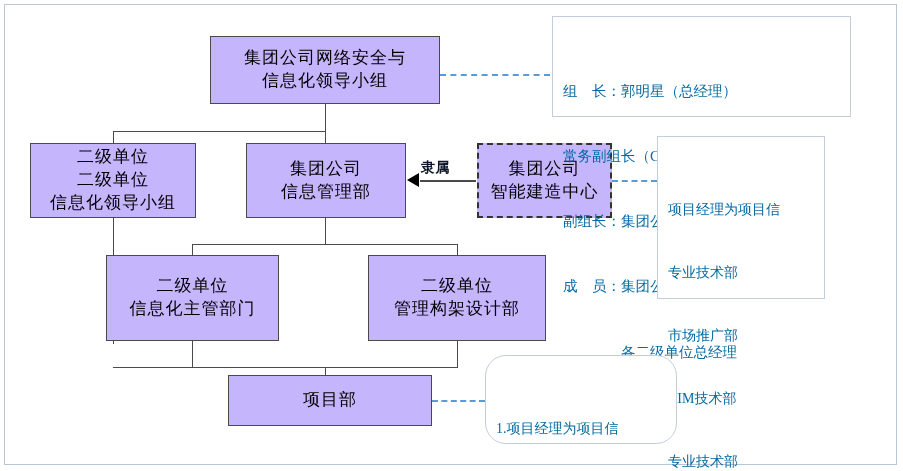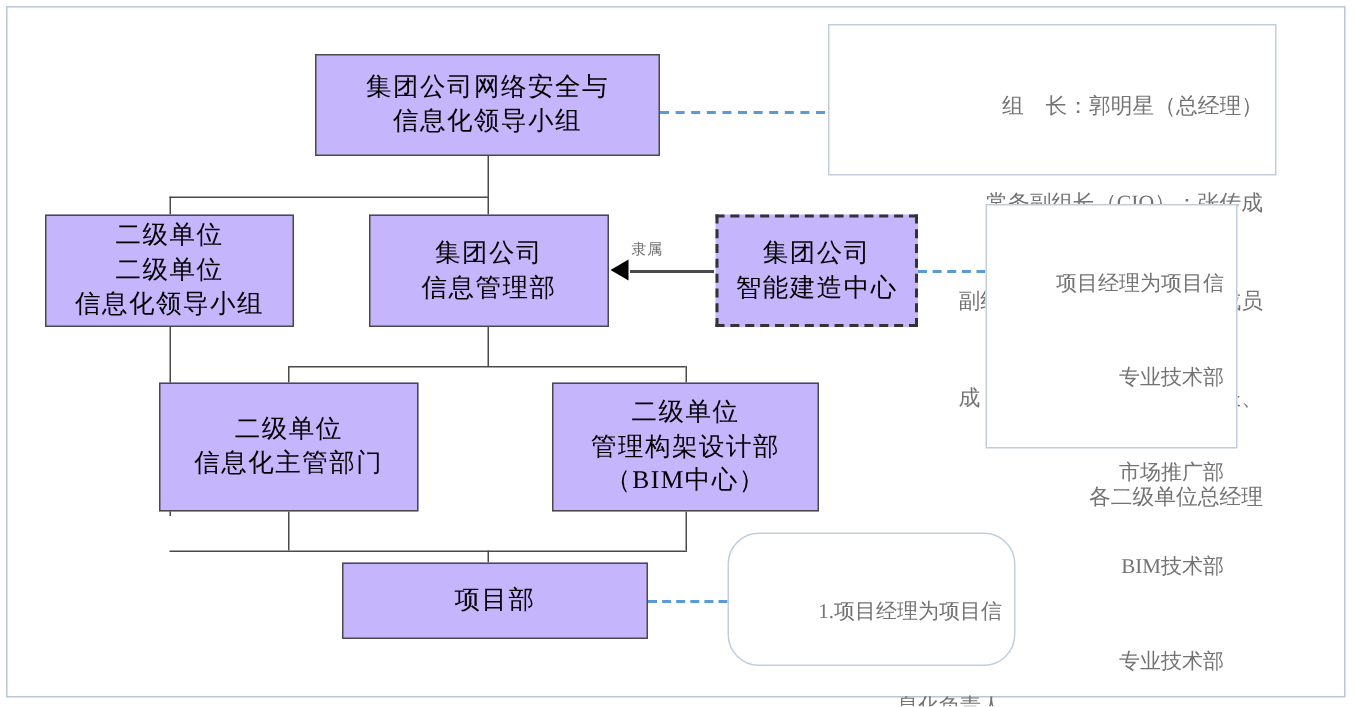--- a/index.html
+++ b/index.html
@@ -47,25 +47,25 @@
   .box-dashed {
     border: 2px dashed #333333;
   }
 
   
   .note {
     position: absolute;
     box-sizing: border-box;
     border: 1px solid #c3cedb;
     background: #ffffff;
-    color: #737373;
+    color: #0369a1;
     font-size: 14.5px;
     line-height: 1.5;
-    padding: 0 8px 6px 10px;
-    text-align: right;
+    padding: 20px 8px 6px 10px;
+    text-align: left;
     white-space: pre;
   }
   .note.small { font-size: 14px; line-height: 1.5; }
   .note div { white-space: pre; }
 
   
   .line {
     position: absolute;
     background: #4a4a4a;
   }
@@ -81,24 +81,25 @@
   
   .arrow-left {
     position: absolute;
     width: 0; height: 0;
     border-top: 7px solid transparent;
     border-bottom: 7px solid transparent;
     border-right: 12px solid #000000;
   }
   .label-sub {
     position: absolute;
-    font-size: 10px;
-    color: #737373;
+    font-size: 14px;
+    color: #0f172a;
     letter-spacing: 0.5px;
     white-space: nowrap;
+    font-weight: bold;
   }
 </style>
 </head>
 <body>
 
 <div id="canvas">
   <div class="frame"></div>
 
   <div class="line v" style="left:325px; top:104px; height:27px;"></div>
 
@@ -153,21 +154,20 @@
   </div>
 
   <div class="box" style="left:106px; top:255px; width:173px; height:86px;">
     <span>二级单位</span>
     <span>信息化主管部门</span>
   </div>
 
   <div class="box" style="left:368px; top:255px; width:178px; height:86px;">
     <span>二级单位</span>
     <span>管理构架设计部</span>
-    <span>（BIM中心）</span>
   </div>
 
   <div class="box" style="left:228px; top:375px; width:204px; height:51px;">
     <span>项目部</span>
   </div>
 
   <div class="note" style="left:552px; top:16px; width:299px; height:101px;">
     <div>组　长：郭明星（总经理）</div>
     <div>常务副组长（CIO）：张传成</div>
     <div>副组长：集团公司领导班子成员</div>

